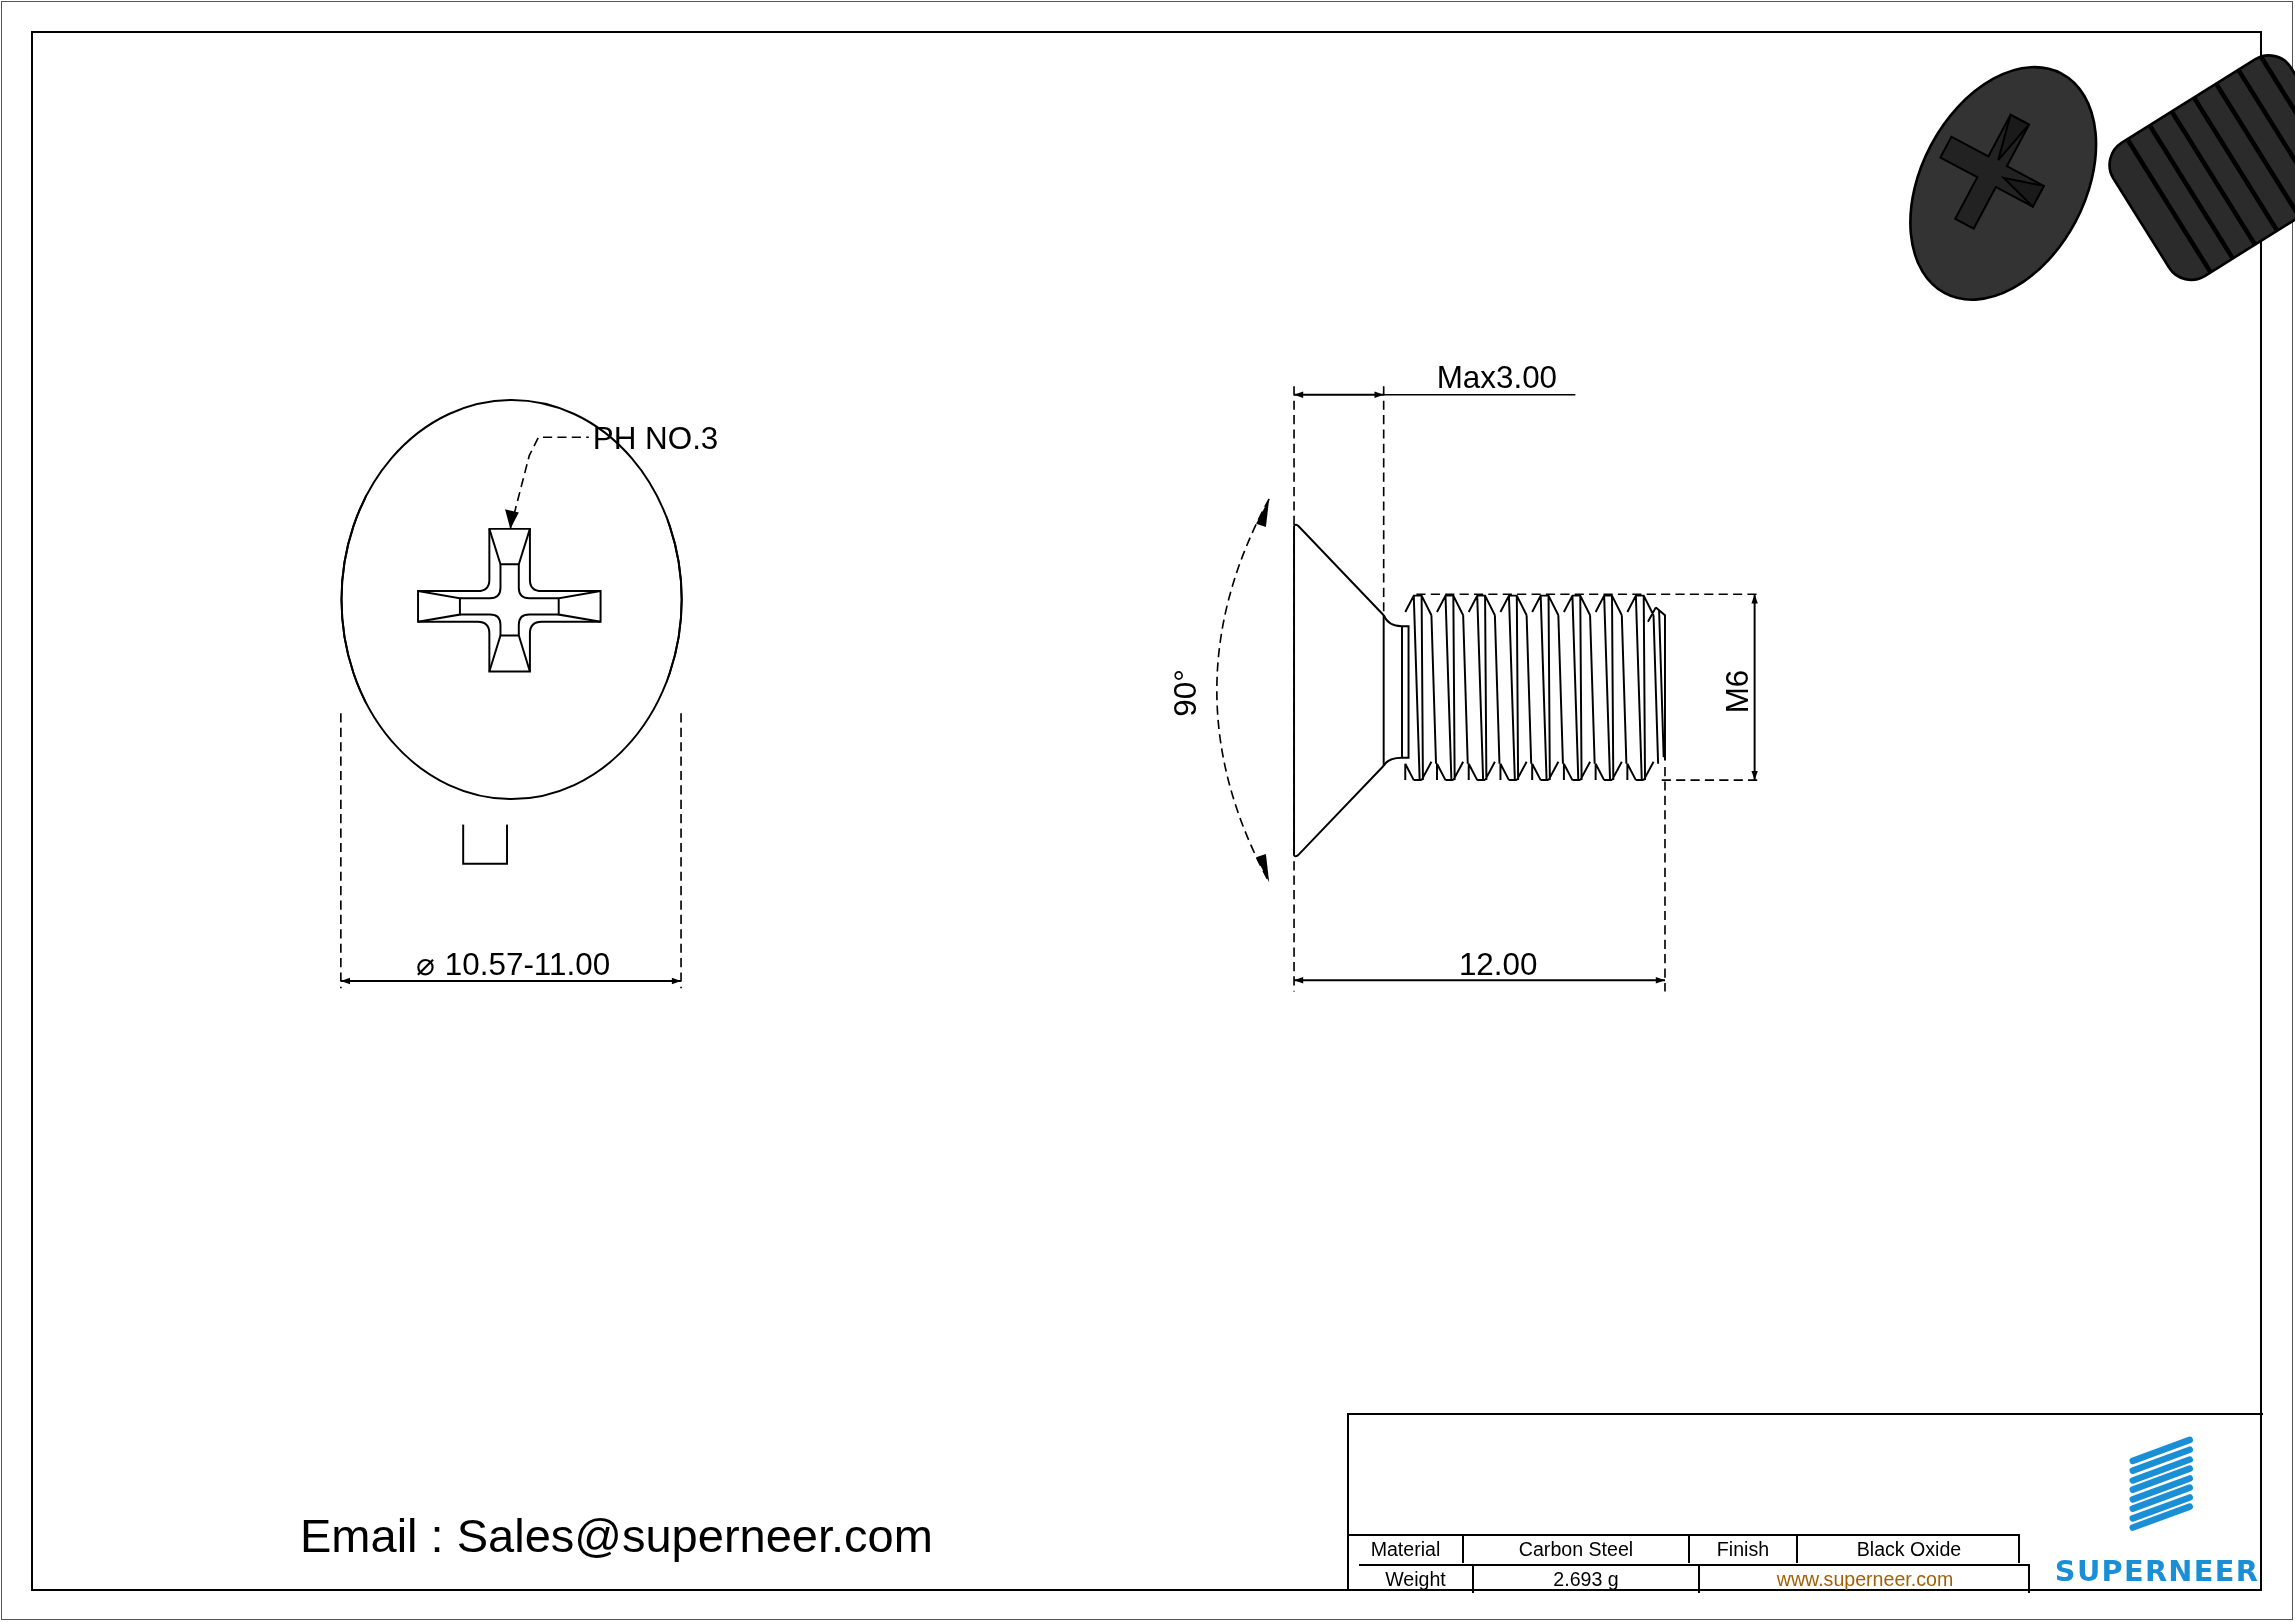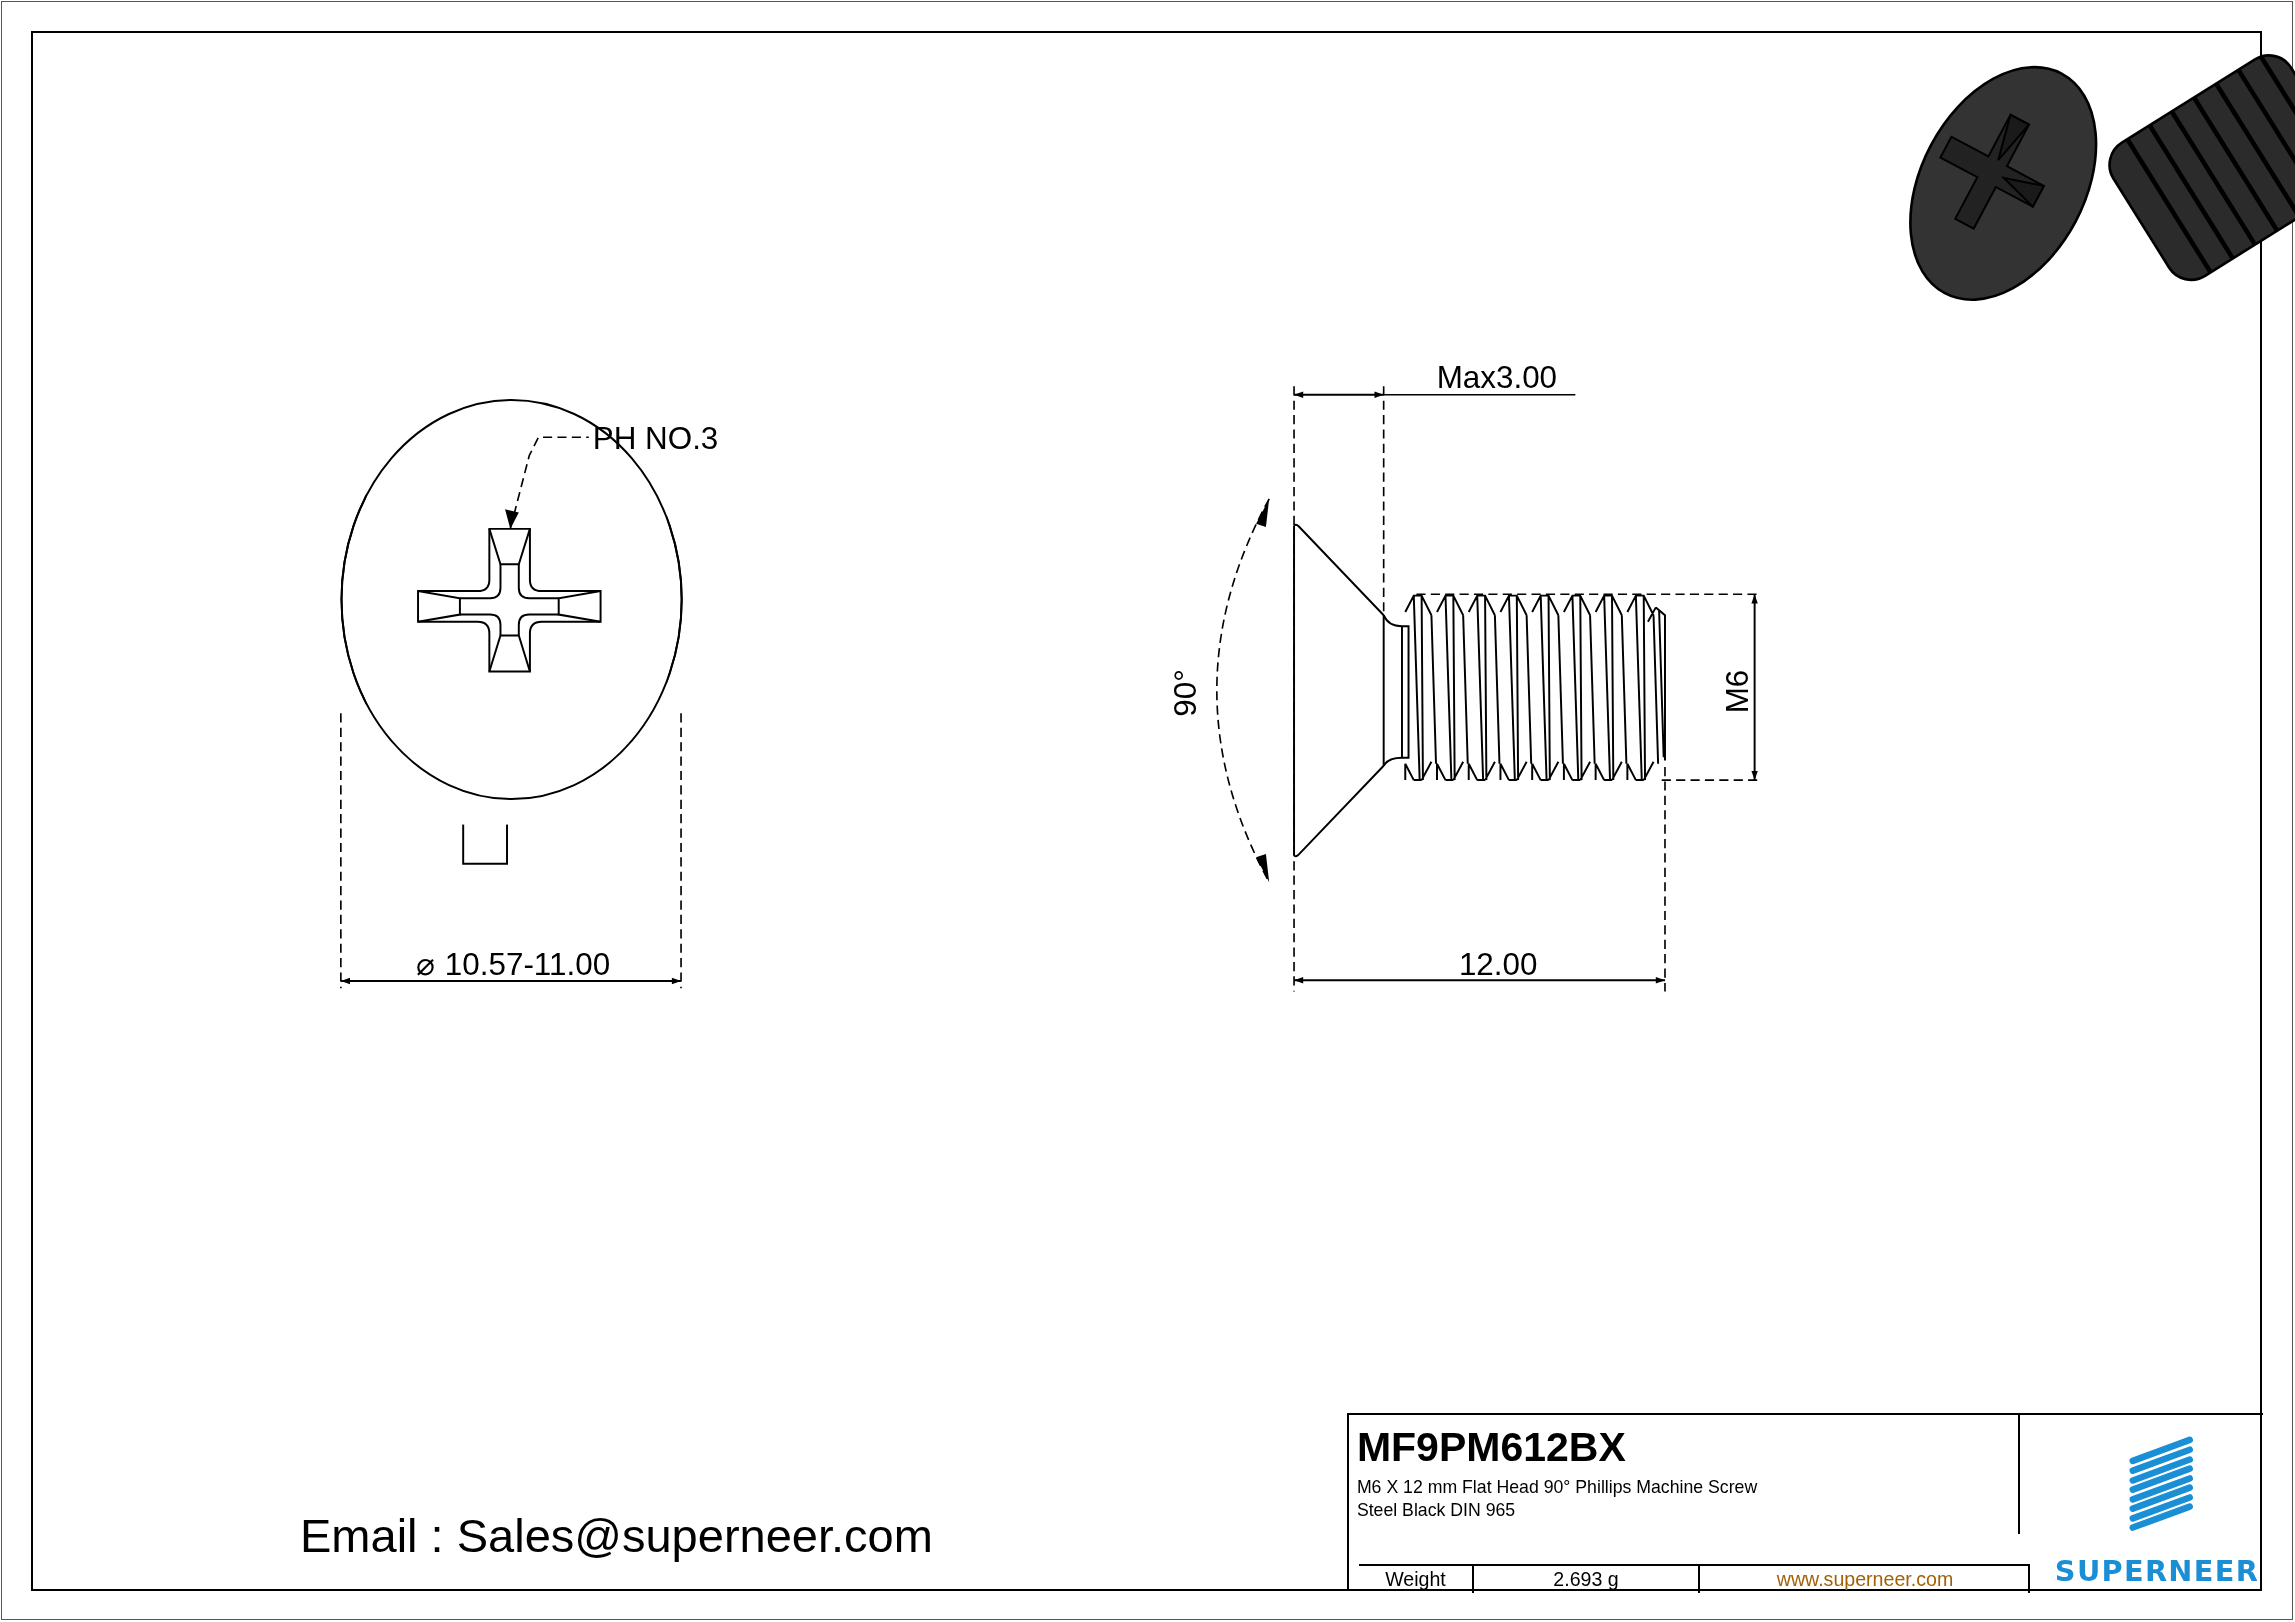--- a/index.html
+++ b/index.html
@@ -135,24 +135,25 @@
       <polygon points="-16,-90 16,-90 16,-18 80,-18 80,18 16,18 16,90 -16,90 -16,18 -80,18 -80,-18 -16,-18"></polygon>
       <polygon points="-16,-90 0,-20 16,-90" fill="#1a1a1a"></polygon>
       <polygon points="80,-18 20,0 80,18" fill="#1a1a1a"></polygon>
     </g>
   </g>
 </svg>
 
 <div class="email">Email : Sales@superneer.com</div>
 
 <div class="title-block">
-  <div class="tb-main">
-    <div class="tb-part">MF9PM612BX</div>
-    <div class="tb-desc1">M6 X 12 mm  Flat Head 90° Phillips Machine Screw</div>
-    <div class="tb-desc2">Steel Black DIN 965</div>
+  <div class="tb-row" style="top:119px;">
+    <div class="tb-cell" style="left:0;width:115px;">Material</div>
+    <div class="tb-cell" style="left:115px;width:226px;">Carbon Steel</div>
+    <div class="tb-cell" style="left:341px;width:108px;">Finish</div>
+    <div class="tb-cell" style="left:449px;width:222px;border-right:none;">Black Oxide</div>
   </div>
   <div class="tb-row" style="top:149px;margin-left:10px;">
     <div class="tb-cell" style="left:0;width:115px;">Weight</div>
     <div class="tb-cell" style="left:115px;width:226px;">2.693 g</div>
     <div class="tb-cell link" style="left:341px;width:330px;border-right:none;">www.superneer.com</div>
   </div>
   <div class="tb-logo">
     <svg width="242" height="178" viewBox="0 0 370 272" style="position:absolute;left:0;top:0;">
       <g stroke="#1a8fd6" stroke-width="10" stroke-linecap="round">
         <line x1="148" y1="70" x2="235" y2="38"></line>

